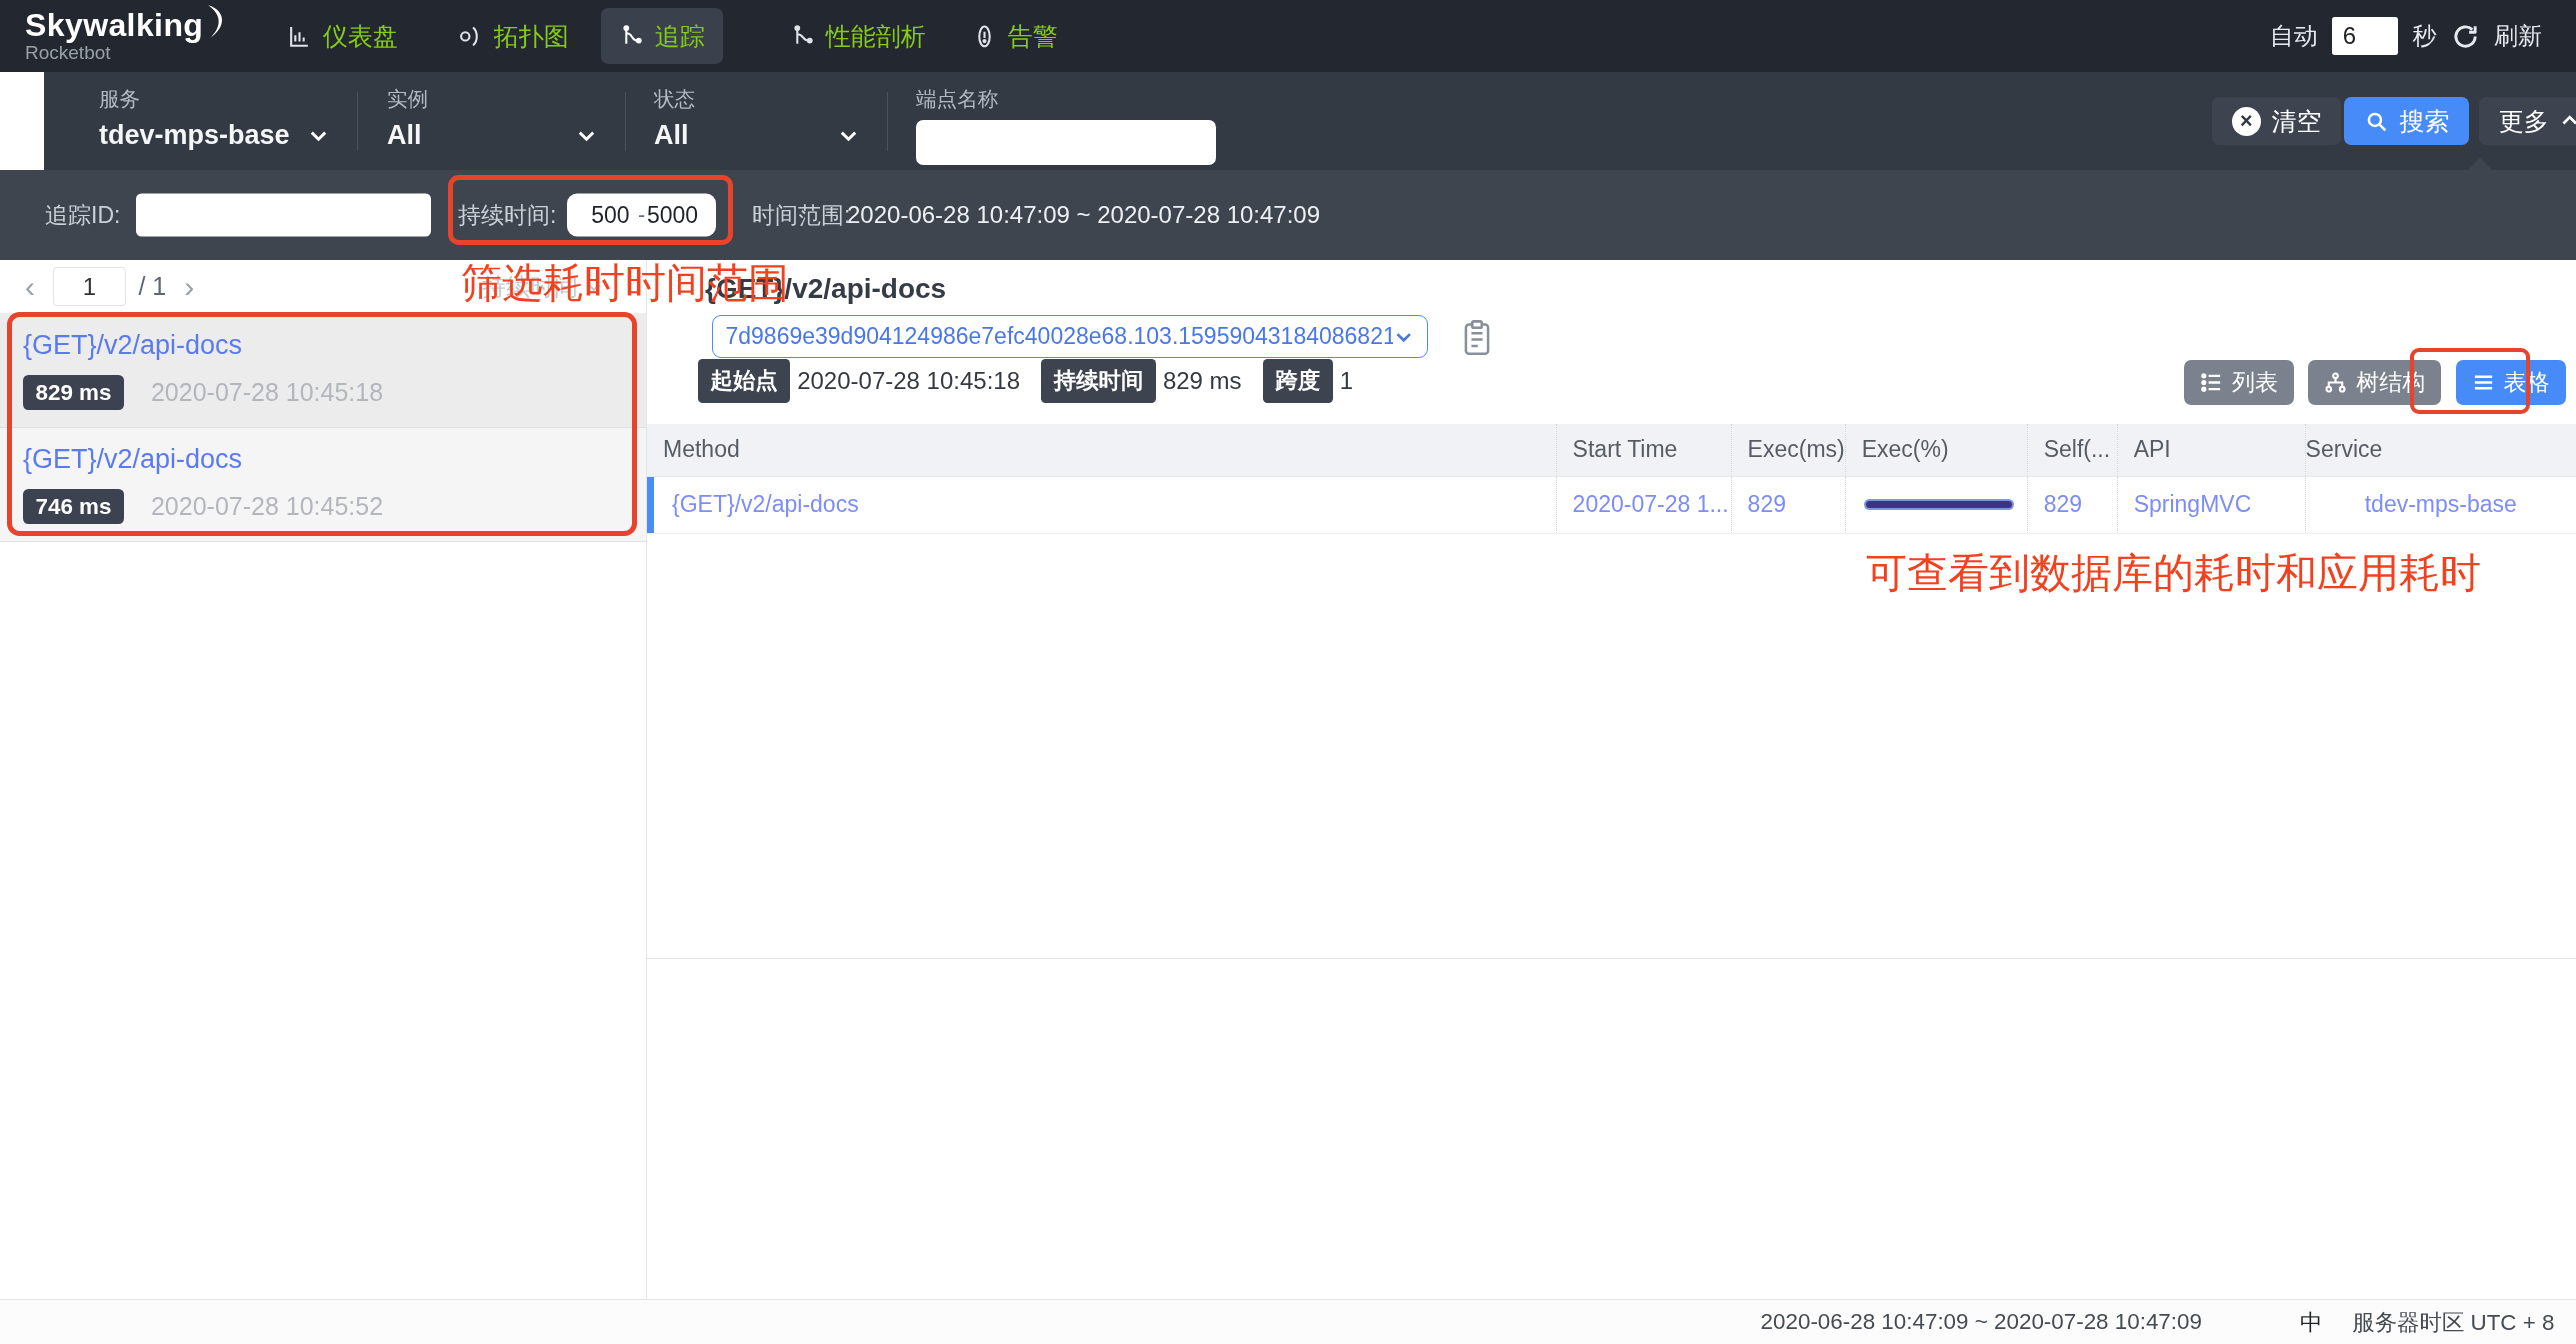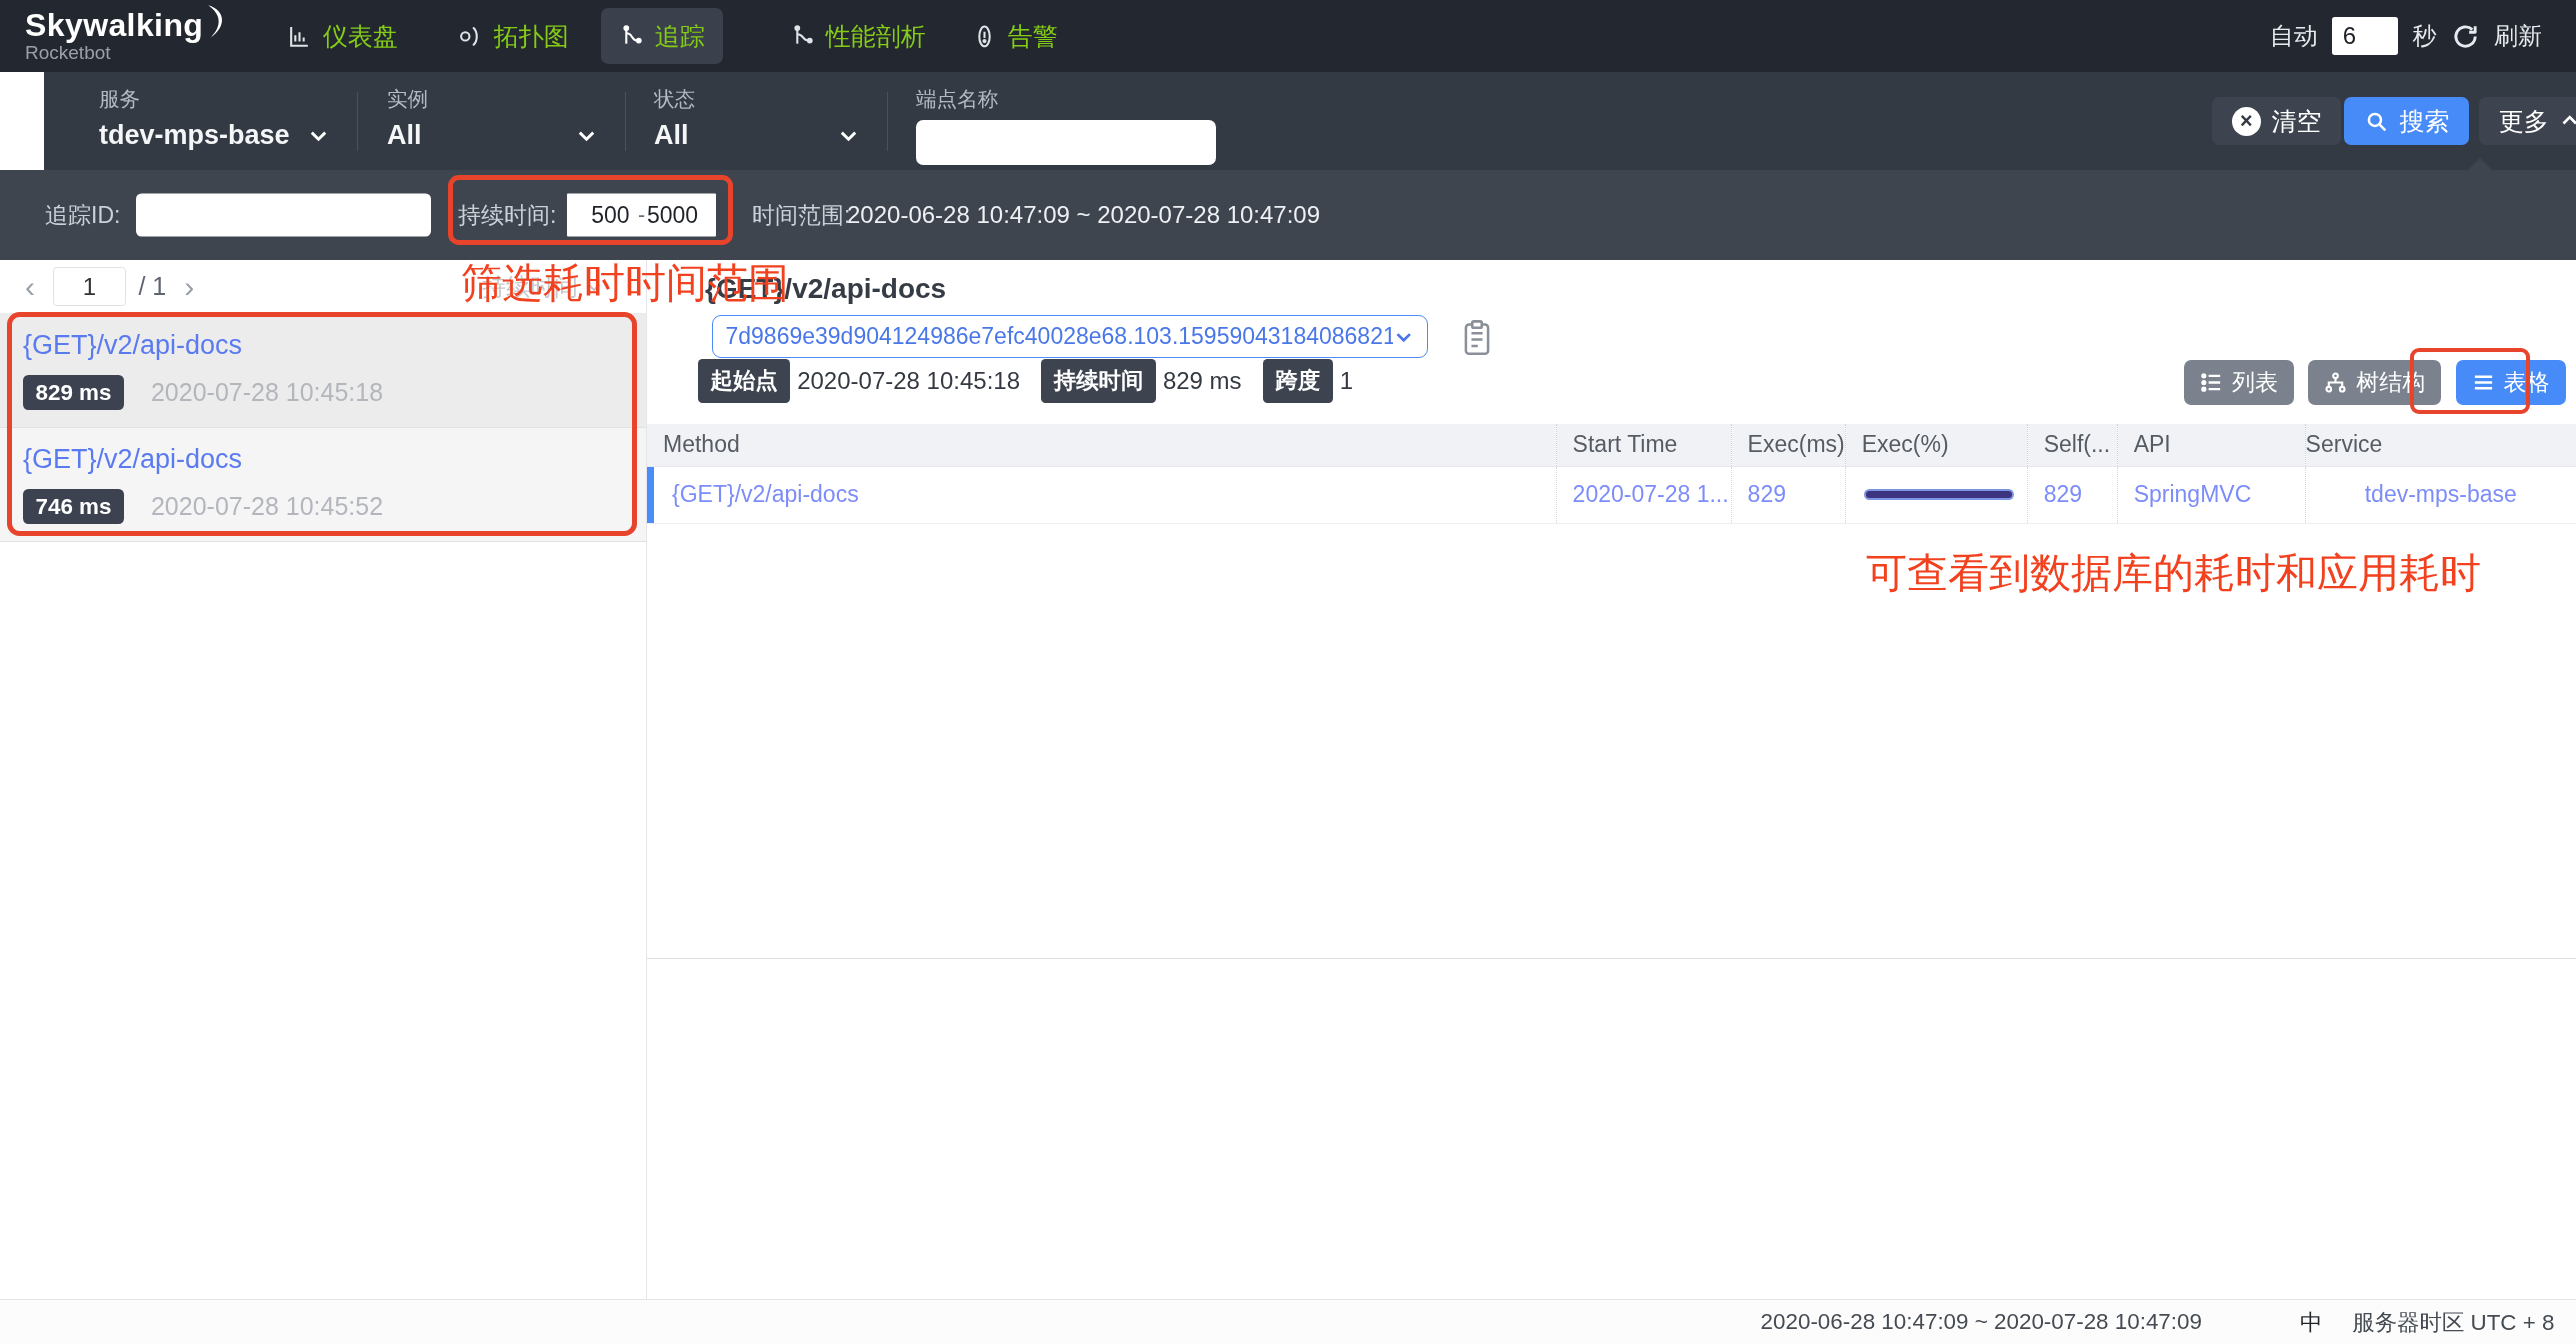--- a/index.html
+++ b/index.html
@@ -42,21 +42,21 @@
 
   
   .advbar { position:relative; height:90px; background:#3e454e; }
   .adv-arrow { position:absolute; left:2467px; top:-12.5px; width:0; height:0;
                border-left:13.4px solid transparent; border-right:13.4px solid transparent;
                border-bottom:13.4px solid #3e454e; }
   .adv-label { position:absolute; top:50%; transform:translateY(-50%); color:#ccd1d9; font-size:23px; }
   .adv-input { position:absolute; top:50%; transform:translateY(-50%); height:43px; border:none;
                border-radius:5.4px; background:#fff; font-size:23px; padding:0 12.5px; font-family:inherit; }
   .dur-box { position:absolute; left:567px; top:50%; transform:translateY(-50%); width:149px; height:43px;
-             background:#fff; border-radius:1px; display:flex; align-items:center; justify-content:center; }
+             background:#fff; border-radius:10px; display:flex; align-items:center; justify-content:center; }
   .dur-box input { width:55px; border:none; font-size:23px; color:#1f2329; text-align:center;
                    font-family:inherit; background:transparent; }
   .dur-dash { color:#6a6f76; font-size:21.5px; }
   .range-value { position:absolute; left:847px; top:50%; transform:translateY(-50%);
                  color:#eef0f4; font-size:24px; }
 
   
   .content { position:relative; height:1040px; background:#fff; }
   .left-panel { position:absolute; left:0; top:0; width:647px; height:1040px;
                 border-right:0.9px solid #e3e6ea; background:#fff; }
@@ -87,21 +87,21 @@
                padding:6.3px 12.5px; border-radius:4.5px; }
   .tag-value { color:#353a42; font-size:24px; margin-right:14.3px; }
   .view-btns { position:absolute; left:2184px; top:100px; display:flex; gap:14.3px; }
   .vbtn { height:45px; display:inline-flex; align-items:center; gap:9px; border-radius:7.2px;
           color:#fff; font-size:23px; padding:0 16px; cursor:pointer; white-space:nowrap; }
   .vbtn.grey { background:#7b828d; }
   .vbtn.blue { background:#478bf8; }
 
   
   .span-table { position:absolute; left:647px; top:164px; width:1929px; border-collapse:collapse; }
-  .span-table th { background:#f1f2f6; height:42px; text-align:left; font-weight:normal;
+  .span-table th { background:#f1f2f6; height:52px; text-align:left; font-weight:normal;
                    color:#565c64; font-size:23px; padding-left:16px; border-right:0.9px dotted #cfd2d6;
                    border-bottom:0.9px solid #e6e8ec; white-space:nowrap; overflow:hidden; }
   .span-table th:last-child, .span-table td:last-child { border-right:none; }
   .span-table td { height:57px; color:#7c8cf8; font-size:23px; padding-left:16px;
                    border-right:0.9px dotted #d5d7da; border-bottom:0.9px solid #efefef;
                    white-space:nowrap; overflow:hidden; }
   .td-method { position:relative; cursor:pointer; }
   .row-marker { position:absolute; left:0; top:0; width:7.2px; height:100%; background:#4a8cf8; }
   .td-method span { padding-left:9px; }
   .col-center { text-align:center; padding-left:0 !important; }

